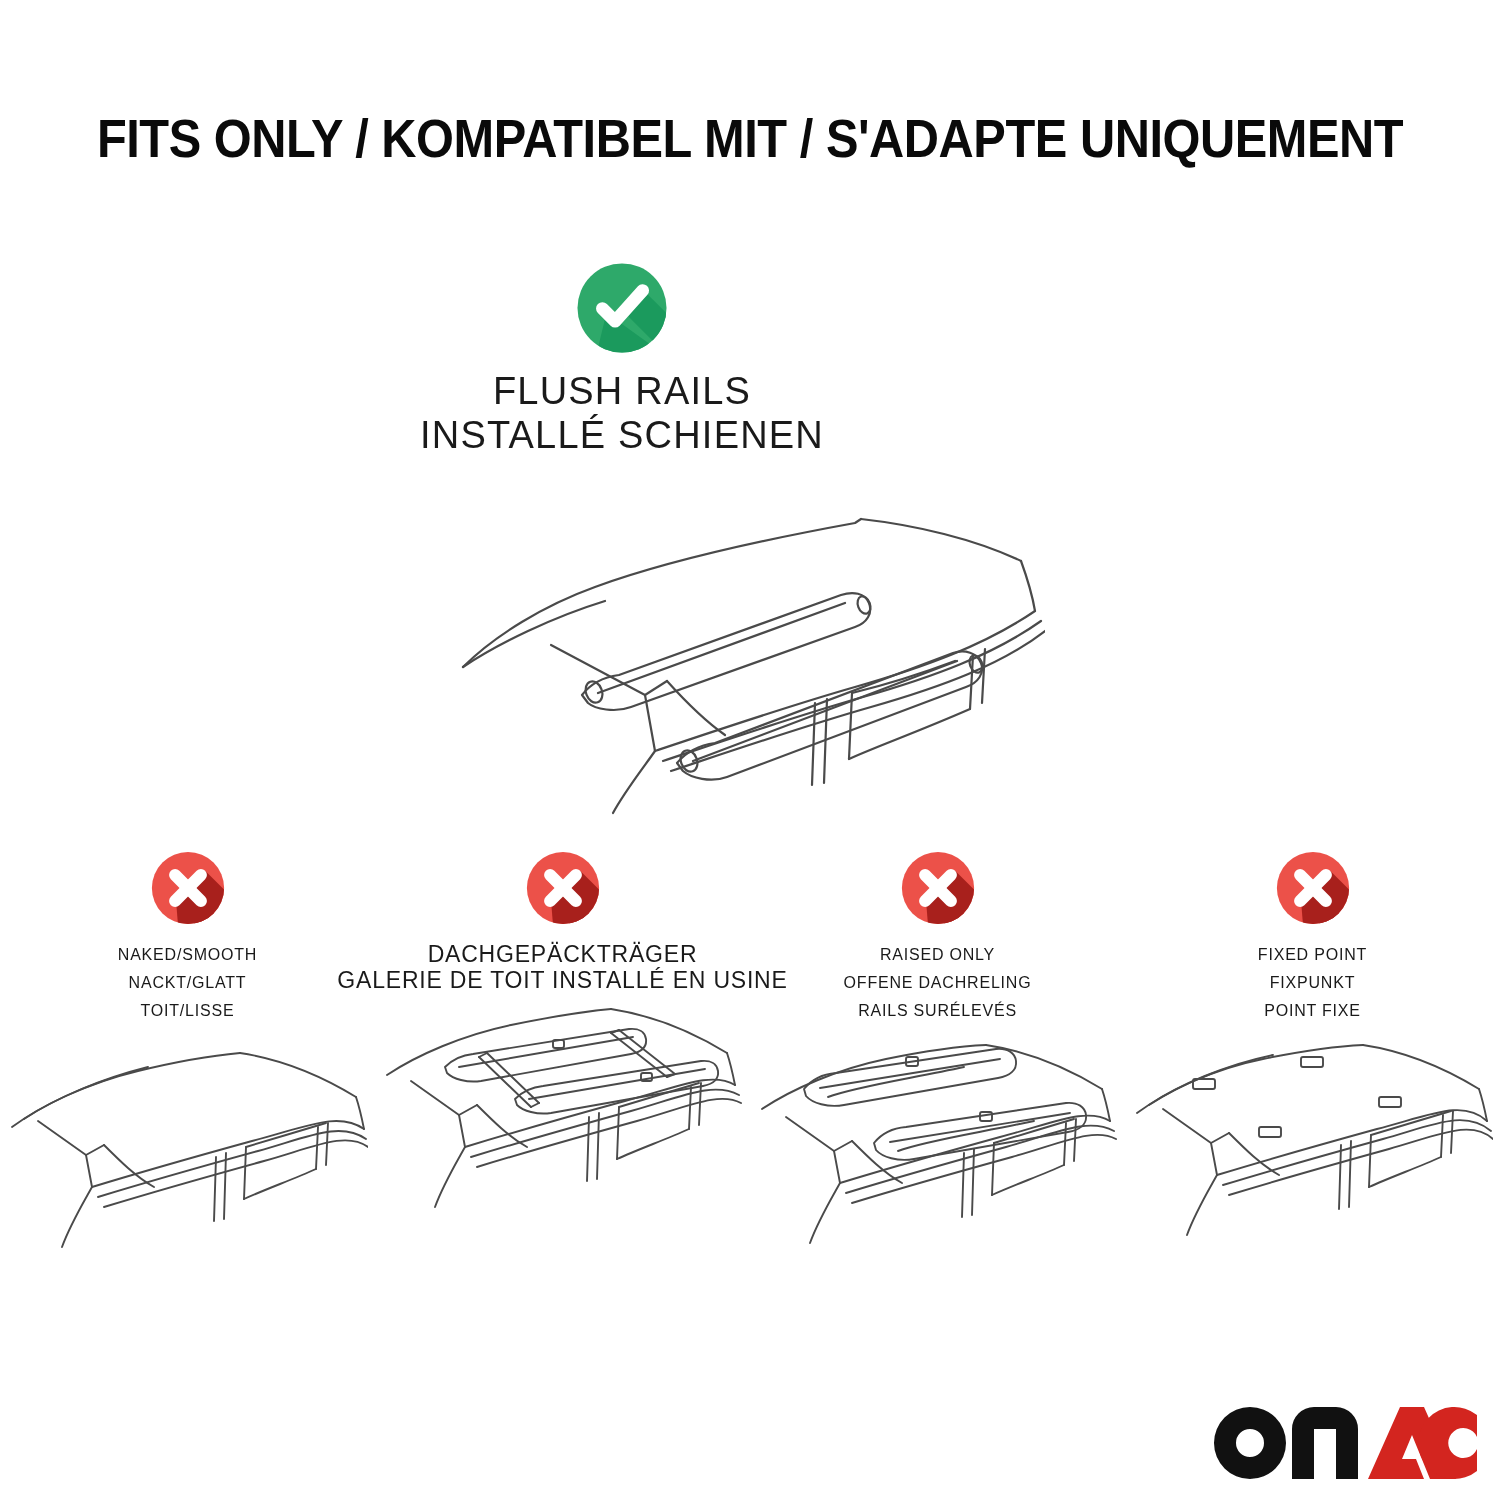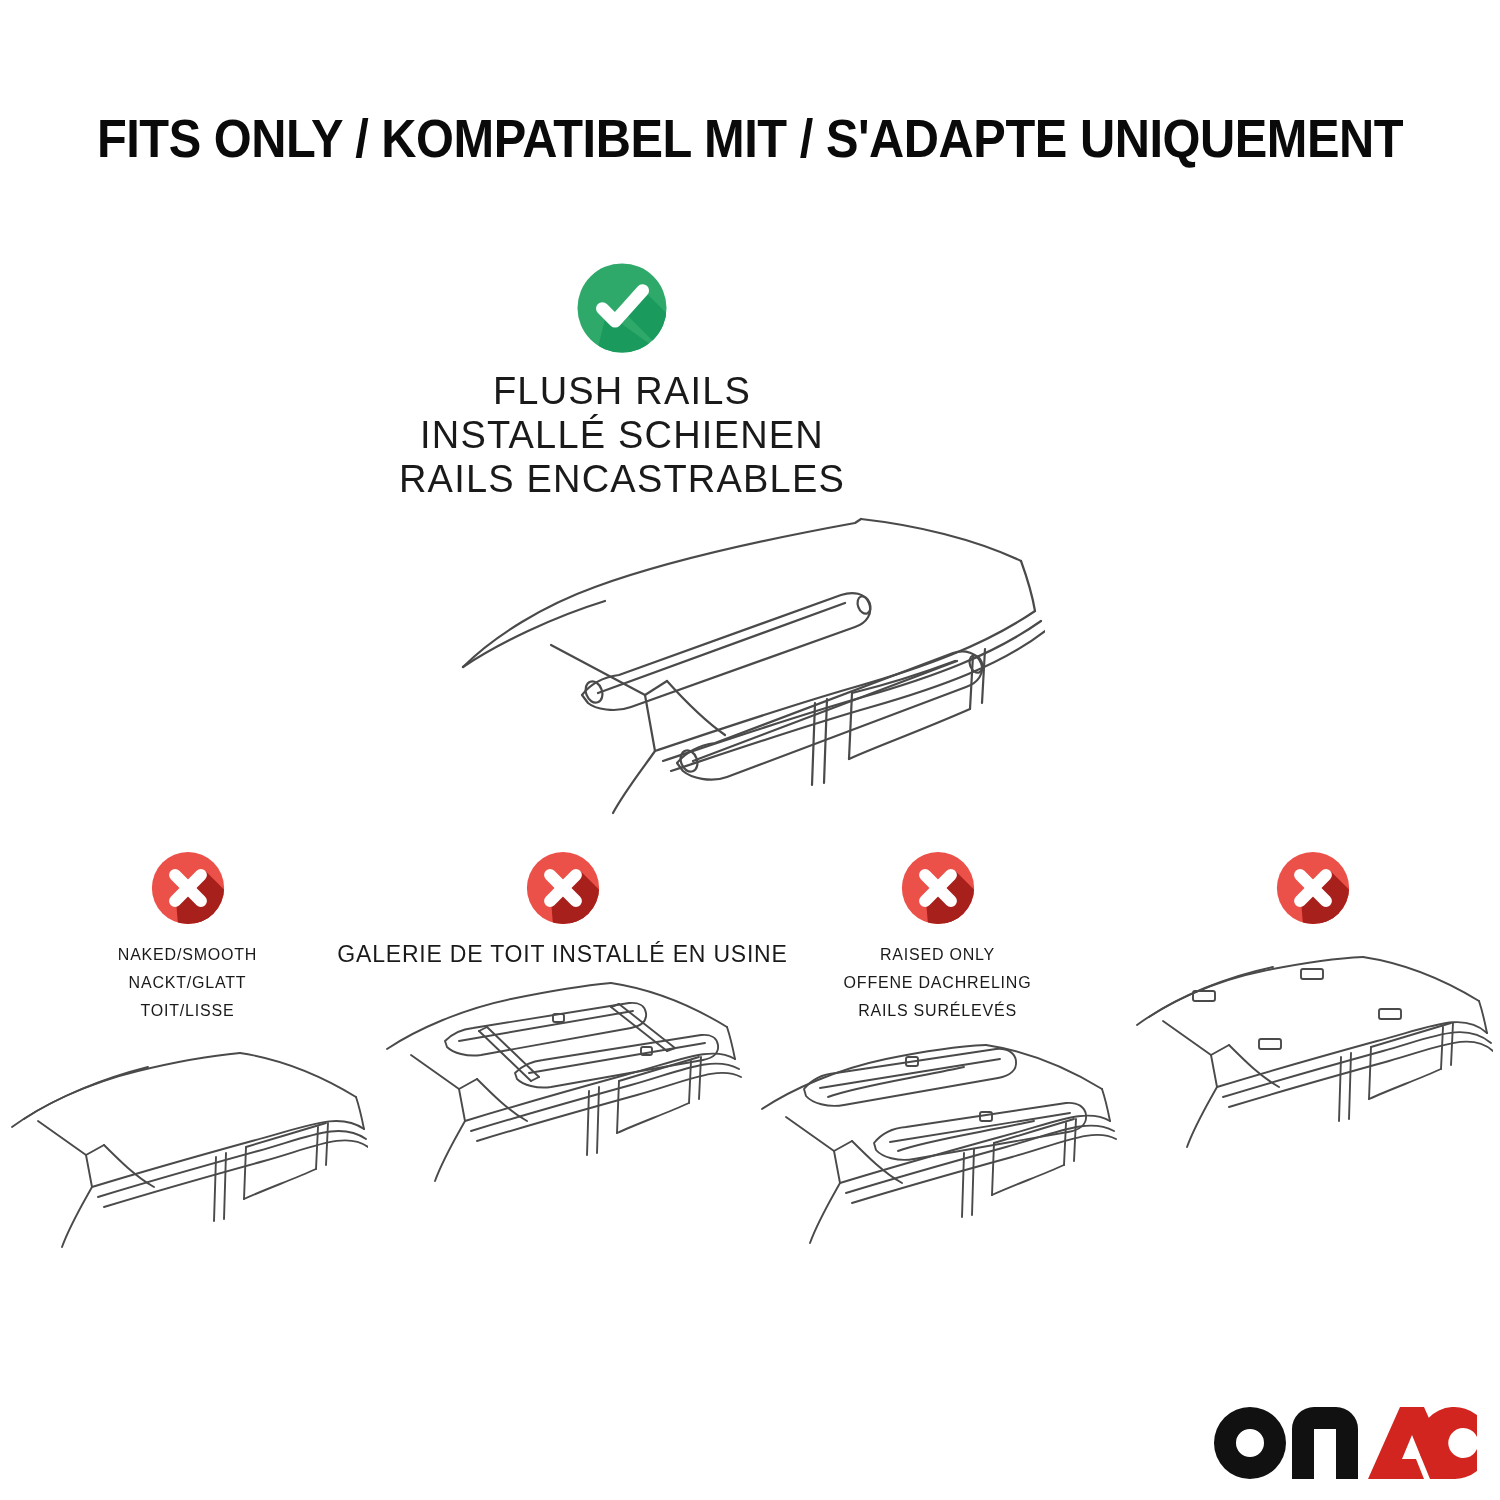--- a/index.html
+++ b/index.html
@@ -131,21 +131,20 @@
           <polygon points="70,33 97,60 97,99 56,58" fill="#1B9A5D"></polygon>
         </g>
         <path d="M31.5 50.5 L43.5 62.5 L69.5 33.5" fill="none" stroke="#FFFFFF" stroke-width="12" stroke-linecap="round" stroke-linejoin="round"></path>
       </svg>
     </span>
   </div>
 
   <div class="hero-lines">
     <span class="hero-line">FLUSH RAILS</span>
     <span class="hero-line">INSTALLÉ SCHIENEN</span>
-    <span class="hero-line">RAILS ENCASTRABLES</span>
   </div>
 </div>
 
 <div class="hero-illus">
   <svg width="590" height="320" viewBox="0 0 590 320" aria-hidden="true">
     <g fill="none" stroke="#4A4A4A" stroke-width="2.2" stroke-linecap="round" stroke-linejoin="round">
 
       <path d="M8 172 C40 140 90 110 140 92 C200 70 290 48 400 28 L406 24"></path>
       <path d="M406 24 C460 30 520 44 566 66"></path>
       <path d="M566 66 C574 88 578 104 580 116"></path>
@@ -253,20 +252,21 @@
             <polygon points="36,64 50,50 95,95 95,112 40,112" fill="#A8201C"></polygon>
           </g>
           <g stroke="#FFFFFF" stroke-width="14" stroke-linecap="round">
             <line x1="35" y1="35" x2="65" y2="65"></line>
             <line x1="65" y1="35" x2="35" y2="65"></line>
           </g>
         </svg>
       </span>
     </div>
     <div class="col-label">
+      <span class="ln">DACHGEPÄCKTRÄGER</span>
       <span class="ln">GALERIE DE TOIT INSTALLÉ EN USINE</span>
     </div>
     <div class="col-illus">
       <svg width="360" height="230" viewBox="0 0 360 230" aria-hidden="true">
         <g fill="none" stroke="#4A4A4A" stroke-width="1.9" stroke-linecap="round" stroke-linejoin="round">
           <path d="M4 72 C34 52 80 32 128 22 C172 13 206 8 228 6"></path>
           <path d="M228 6 C268 12 308 28 344 50"></path>
           <path d="M344 50 C348 62 350 72 352 82"></path>
           <path d="M28 78 L76 112 L82 144"></path>
           <path d="M76 112 L94 102"></path>
@@ -384,20 +384,25 @@
           <g clip-path="url(#c4)">
             <polygon points="50,50 70,30 110,70 110,110 60,110" fill="#A8201C"></polygon>
             <polygon points="36,64 50,50 95,95 95,112 40,112" fill="#A8201C"></polygon>
           </g>
           <g stroke="#FFFFFF" stroke-width="14" stroke-linecap="round">
             <line x1="35" y1="35" x2="65" y2="65"></line>
             <line x1="65" y1="35" x2="35" y2="65"></line>
           </g>
         </svg>
       </span>
+    </div>
+    <div class="col-label">
+      <span class="ln">FIXED POINT</span>
+      <span class="ln">FIXPUNKT</span>
+      <span class="ln">POINT FIXE</span>
     </div>
     <div class="col-illus">
       <svg width="360" height="230" viewBox="0 0 360 230" aria-hidden="true">
         <g fill="none" stroke="#4A4A4A" stroke-width="1.9" stroke-linecap="round" stroke-linejoin="round">
           <path d="M4 78 C34 56 80 34 130 24 C174 15 208 11 230 10"></path>
           <path d="M230 10 C270 16 310 32 346 54"></path>
           <path d="M346 54 C350 66 352 76 354 86"></path>
           <path d="M16 70 C46 50 92 30 140 20"></path>
           <path d="M30 74 L78 108 L84 140"></path>
           <path d="M78 108 L96 98"></path>

